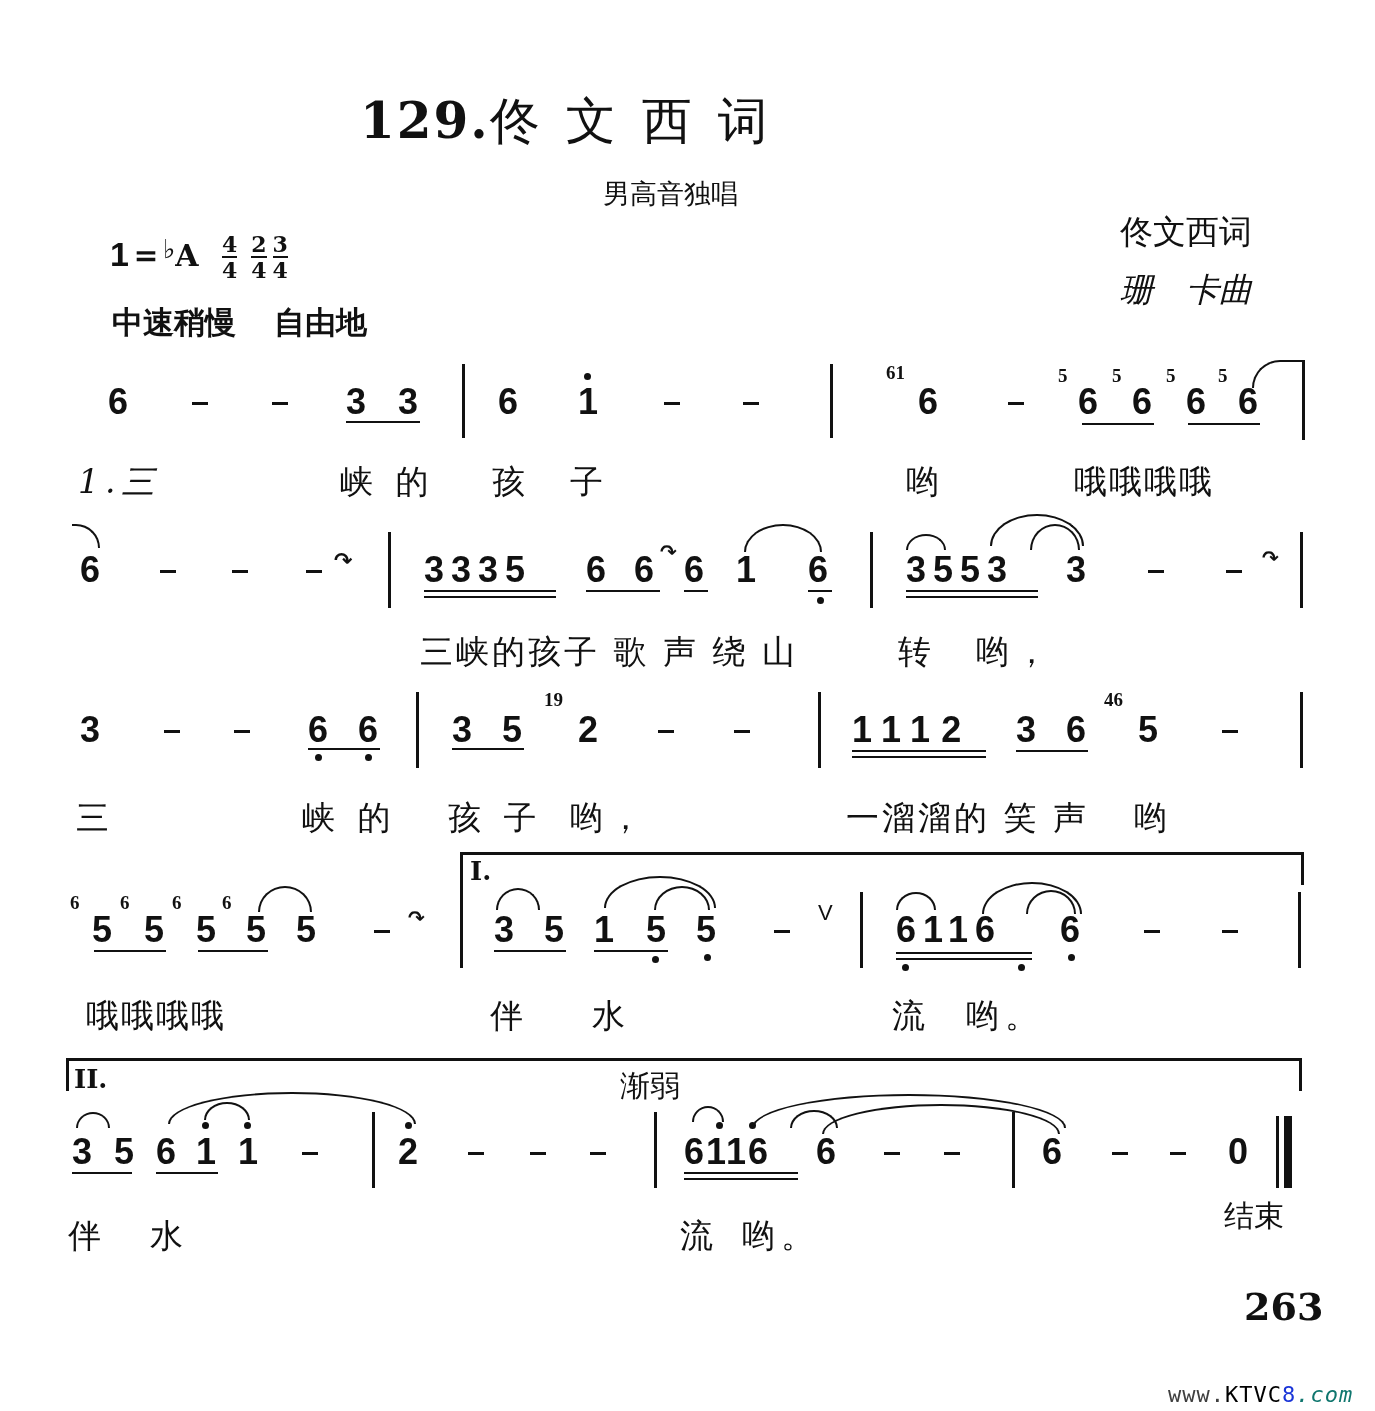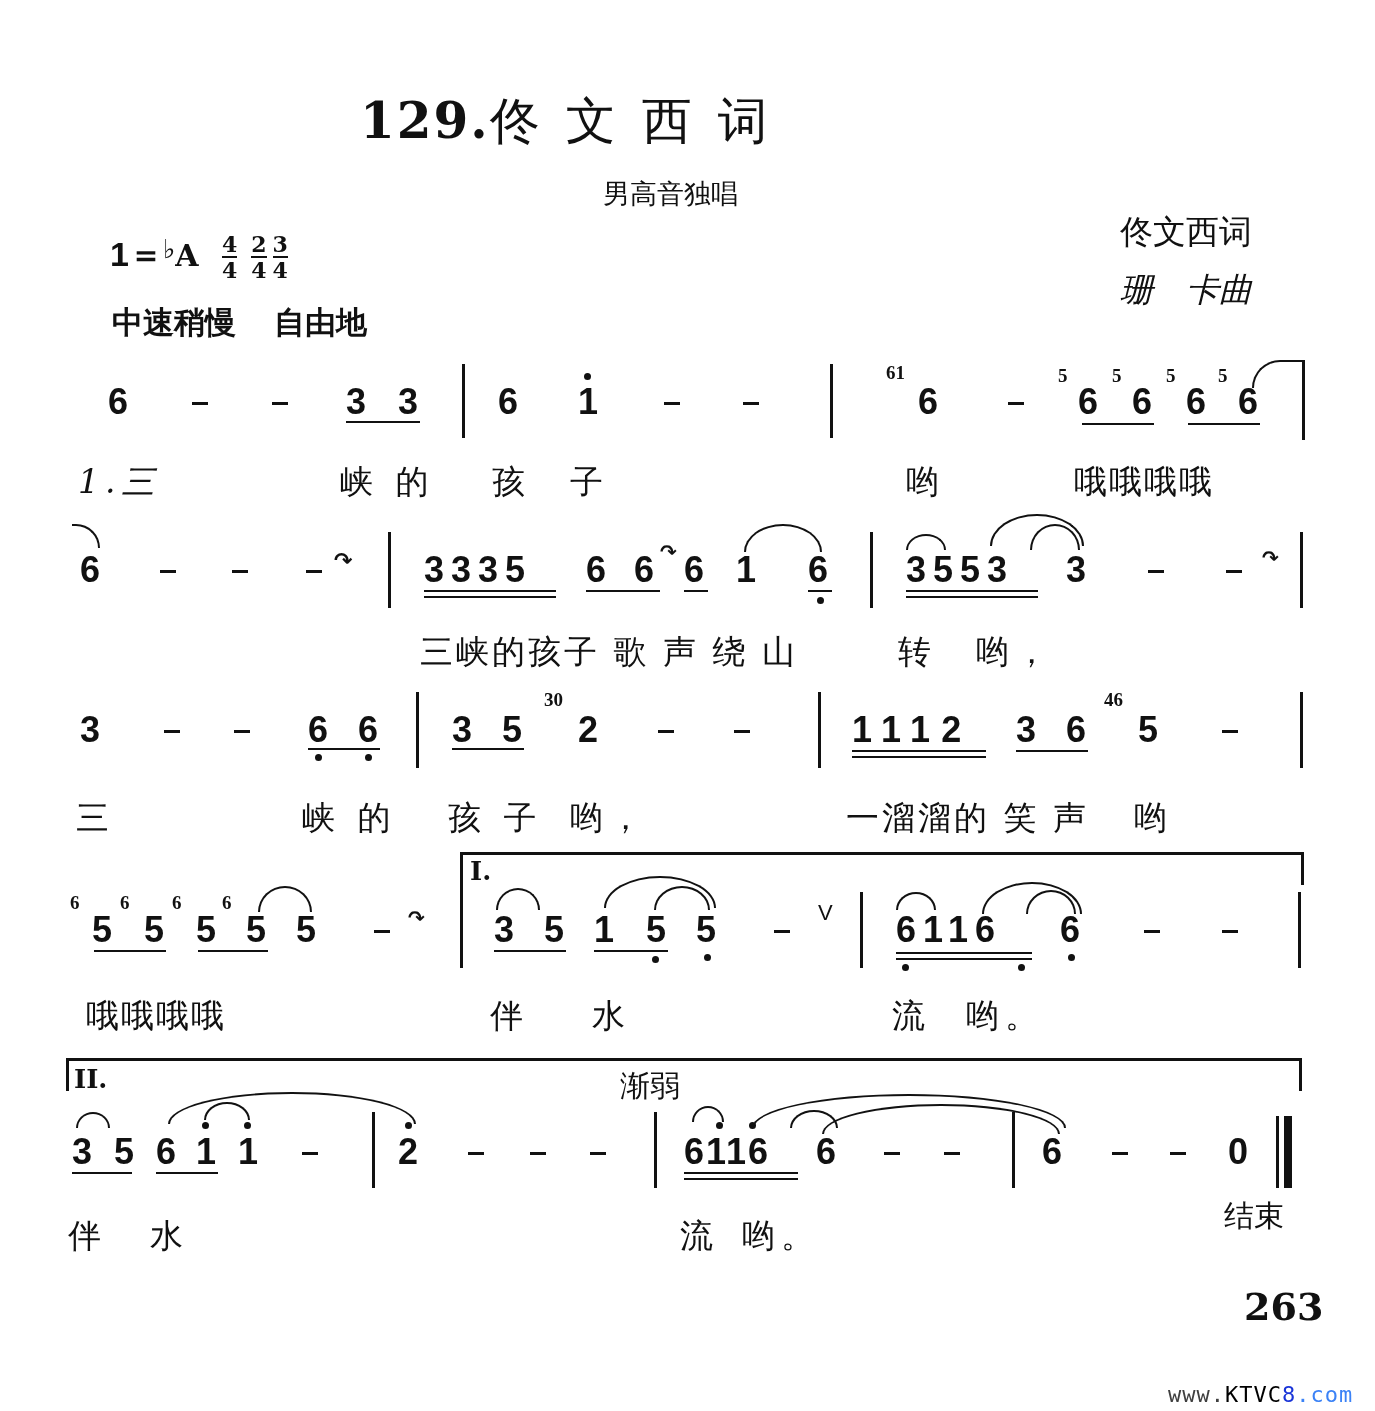--- a/index.html
+++ b/index.html
@@ -129,21 +129,21 @@
   <div class="dash" style="left:234px; top:730px;"></div>
   <div class="n" style="left:308px; top:712px;">6</div>
   <div class="n" style="left:358px; top:712px;">6</div>
   <div class="ul" style="left:308px; top:748px; width:72px;"></div>
   <div class="dot" style="left:315px; top:754px;"></div>
   <div class="dot" style="left:365px; top:754px;"></div>
   <div class="bar-line" style="left:416px; top:692px; height:76px;"></div>
   <div class="n" style="left:452px; top:712px;">3</div>
   <div class="n" style="left:502px; top:712px;">5</div>
   <div class="ul" style="left:452px; top:748px; width:72px;"></div>
-  <div class="grace" style="left:544px; top:690px;">30</div>
+  <div class="grace" style="left:544px; top:690px;">19</div>
   <div class="n" style="left:578px; top:712px;">2</div>
   <div class="dash" style="left:658px; top:730px;"></div>
   <div class="dash" style="left:734px; top:730px;"></div>
   <div class="bar-line" style="left:818px; top:692px; height:76px;"></div>
   <div class="n" style="left:852px; top:712px; letter-spacing:11px;"><span>1</span><span>1</span><span>1</span><span>2</span></div>
   <div class="ul" style="left:852px; top:750px; width:134px;"></div>
   <div class="ul" style="left:852px; top:756px; width:134px;"></div>
   <div class="n" style="left:1016px; top:712px;">3</div>
   <div class="n" style="left:1066px; top:712px;">6</div>
   <div class="ul" style="left:1016px; top:750px; width:72px;"></div>
@@ -262,14 +262,14 @@
   <div class="abs small-text" style="left:1224px; top:1196px;">结束</div>
 
   <div class="lyric" style="left:68px; top:1214px;">伴</div>
   <div class="lyric" style="left:150px; top:1214px;">水</div>
   <div class="lyric" style="left:680px; top:1214px;">流</div>
   <div class="lyric" style="left:742px; top:1214px;">哟。</div>
 </div>
 
 <div class="abs page-num" style="left:1244px; top:1284px;">263</div>
 <div class="abs wm" style="left:1168px; top:1382px;">
-  <span style="color:#404040;">www.</span><span style="color:#000000;">KTVC</span><span style="color:#1a35d8;">8</span><span style="color:#3b82f6;">.com</span>
+  <span style="color:#404040;">www.</span><span style="color:#000000;">KTVC</span><span style="color:#1a35d8;">8</span><span style="color:#0f766e;font-style:italic;">.com</span>
 </div>
 
 </body></html>

